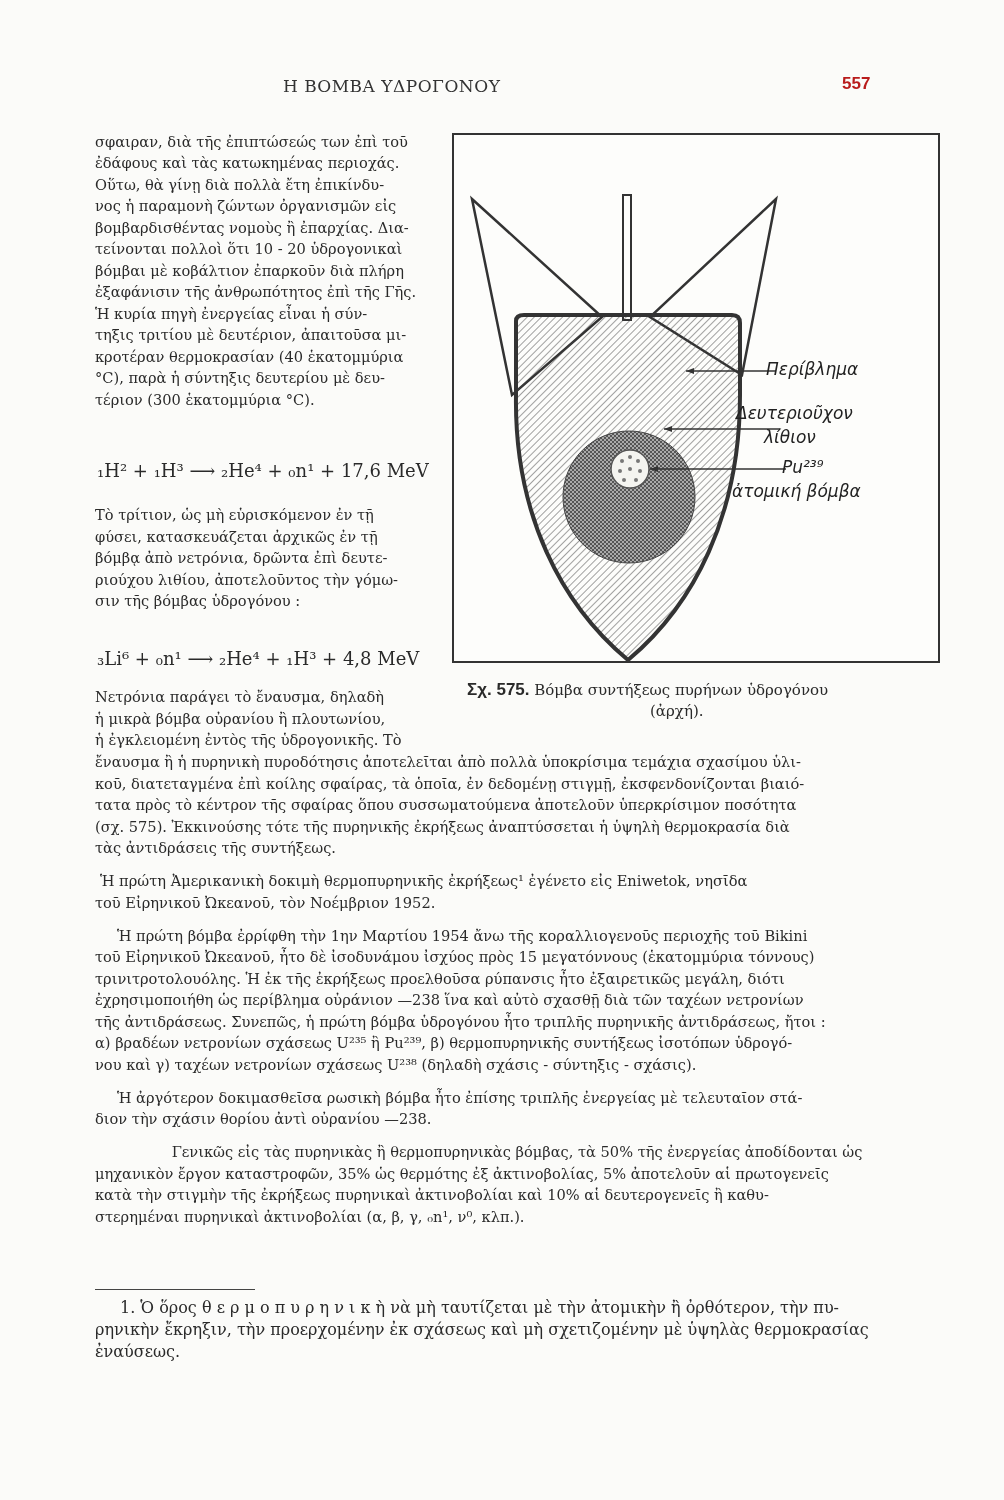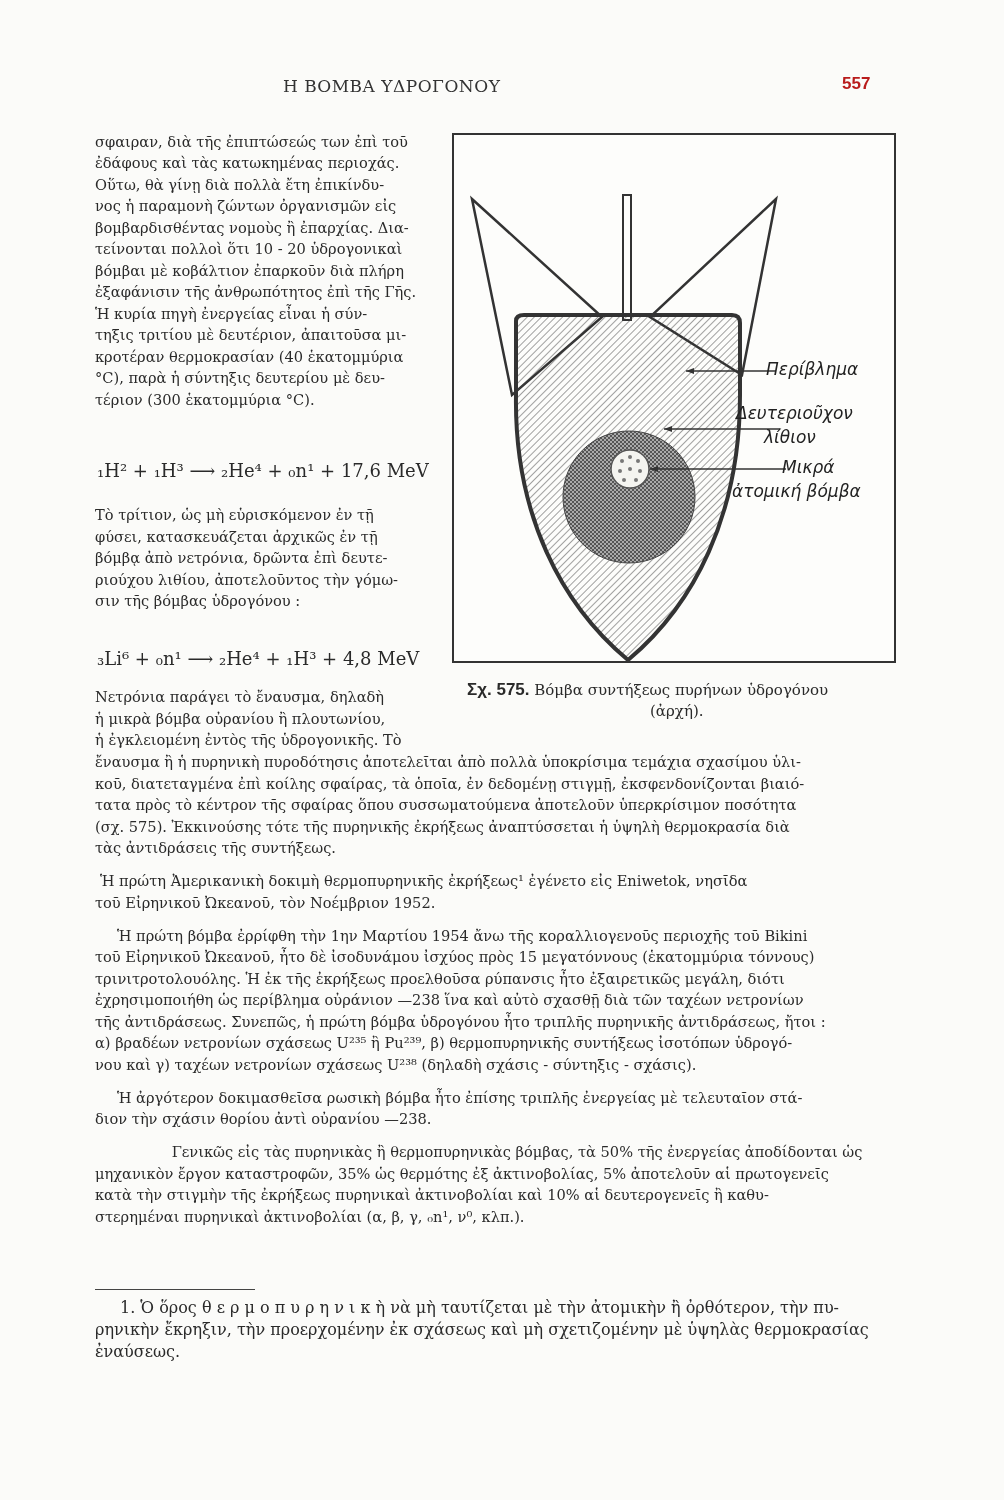--- a/index.html
+++ b/index.html
@@ -7,21 +7,21 @@
     width:1004px; height:1500px; background:#fbfbf9; position:relative; overflow:hidden;
     font-family:"DejaVu Serif", "Liberation Serif", serif; color:#2a2a2a;
   }
   .hdr-title { position:absolute; top:76px; left:283px; font-size:17px; letter-spacing:0.5px; color:#333; }
   .hdr-page { position:absolute; top:74px; left:842px; font-family:"Liberation Sans", sans-serif; font-weight:bold; font-size:17px; color:#b91c1c; }
   .line { position:absolute; white-space:nowrap; font-size:14.6px; line-height:21px; }
   .col { left:95px; width:345px; }
   .jl { display:flex; justify-content:space-between; }
   .full { left:95px; width:800px; }
   .eq { position:absolute; font-size:18px; white-space:nowrap; }
-  .fig { position:absolute; left:452px; top:133px; width:444px; height:530px; border:2px solid #333; box-sizing:border-box; background:#fdfdfb; }
+  .fig { position:absolute; left:452px; top:133px; width:488px; height:530px; border:2px solid #333; box-sizing:border-box; background:#fdfdfb; }
   .fig svg { position:absolute; left:0; top:0; }
   .lbl { position:absolute; font-family:"DejaVu Sans", sans-serif; font-style:italic; font-size:17px; color:#222; white-space:nowrap; }
   .cap { position:absolute; top:680px; font-size:15px; white-space:nowrap; }
   .cap b { font-family:"Liberation Sans", sans-serif; font-size:17px; }
   .rule { position:absolute; left:95px; top:1289px; width:160px; border-top:1px solid #444; }
   .fn { position:absolute; white-space:nowrap; font-size:16px; }
 </style>
 </head>
 <body>
 
@@ -95,21 +95,21 @@
     <line x1="232" y1="236" x2="322" y2="236" stroke="#333" stroke-width="1.3"></line>
     <polygon points="232,236 240,233 240,239" fill="#333"></polygon>
     <line x1="210" y1="294" x2="326" y2="294" stroke="#333" stroke-width="1.3"></line>
     <polygon points="210,294 218,291 218,297" fill="#333"></polygon>
     <line x1="196" y1="334" x2="332" y2="334" stroke="#333" stroke-width="1.3"></line>
     <polygon points="196,334 204,331 204,337" fill="#333"></polygon>
   </svg>
   <div class="lbl" style="left:312px; top:224px;">Περίβλημα</div>
   <div class="lbl" style="left:282px; top:268px;">Δευτεριοῦχον</div>
   <div class="lbl" style="left:310px; top:292px;">λίθιον</div>
-  <div class="lbl" style="left:328px; top:322px;">Μικρά</div>
+  <div class="lbl" style="left:328px; top:322px;">Pu²³⁹</div>
   <div class="lbl" style="left:278px; top:346px;">ἀτομική βόμβα</div>
 </div>
 
 <div class="cap" style="left:467px;">
   <b>Σχ. 575.</b>
   <span>Βόμβα συντήξεως πυρήνων ὑδρογόνου</span>
 </div>
 <div class="cap" style="left:650px; top:702px;">(ἀρχή).</div>
 
 <div>

